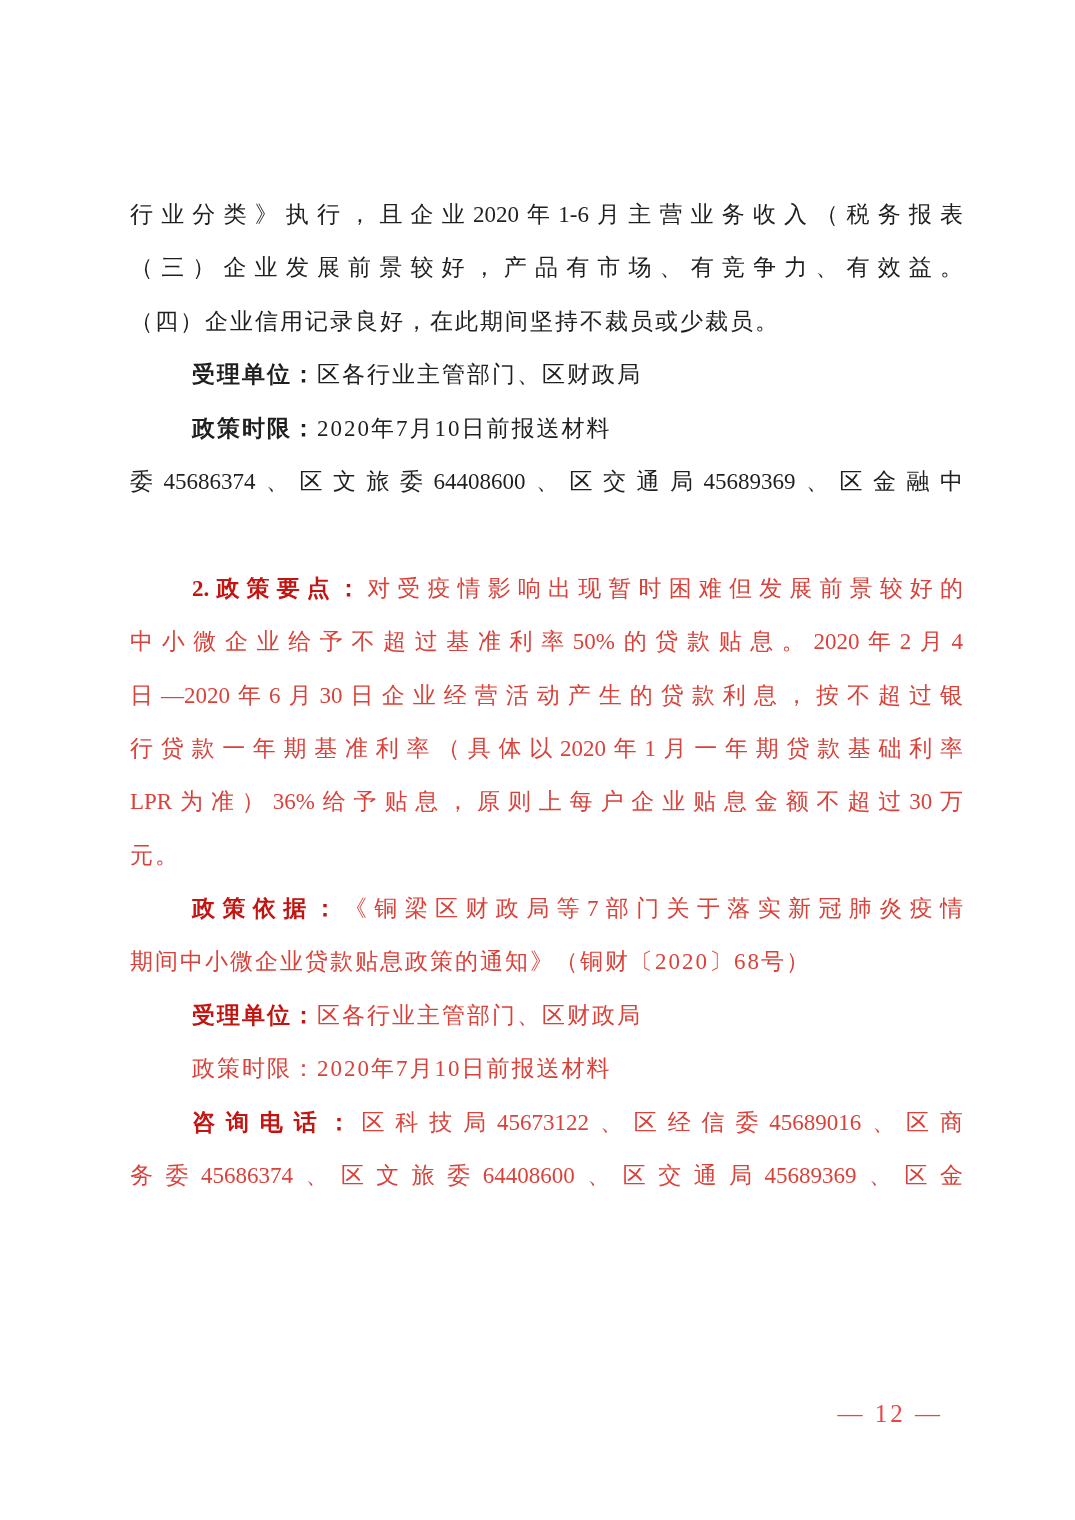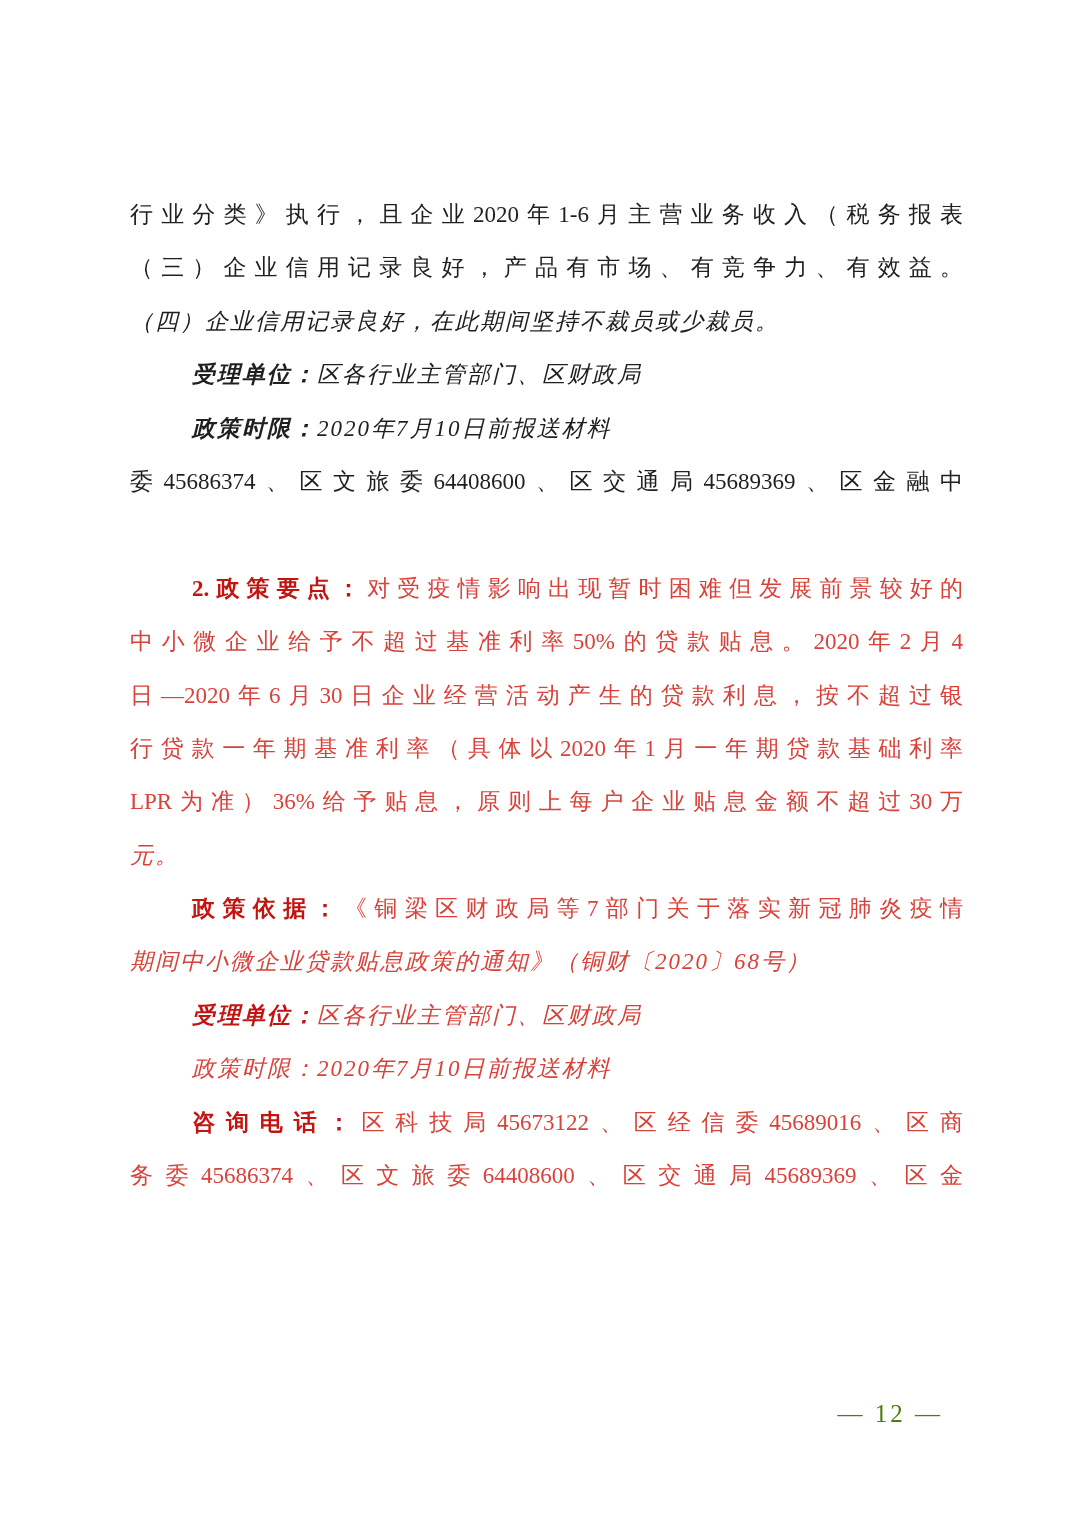--- a/index.html
+++ b/index.html
@@ -21,49 +21,49 @@
     position:absolute;
     left:130px;top:188px;width:833px;
   }
   .line{
     height:53.4px;
     line-height:53.4px;
     font-size:23px;
     letter-spacing:0;
     color:var(--ink);
   }
-  .left{white-space:nowrap;letter-spacing:2px;font-style:italic;}
+  .left{white-space:nowrap;letter-spacing:2px;}
   .just{
     text-align:justify;
     text-align-last:justify;
     overflow:hidden;
   }
   .ind{text-indent:62px;}
   .b{font-weight:bold;}
   .red{color:var(--red);}
   .rb{color:var(--redbold);font-weight:bold;}
   .spacer{height:53.4px;}
   .footer{
     position:absolute;
     top:1400px;right:132px;
     font-size:25px;
     letter-spacing:3px;
-    color:#4d7c0f;
+    color:#ef4444;
     font-family:"Liberation Serif","DejaVu Serif",serif;
   }
 </style>
 </head>
 <body>
 
 <div class="page">
   <div class="content">
 
     <div>
       <div class="line just">行业分类》执行，且企业2020年1-6月主营业务收入（税务报表</div>
-      <div class="line just">（三）企业信用记录良好，产品有市场、有竞争力、有效益。</div>
+      <div class="line just">（三）企业发展前景较好，产品有市场、有竞争力、有效益。</div>
       <div class="line left">（四）企业信用记录良好，在此期间坚持不裁员或少裁员。</div>
       <div class="line left ind">
         <span class="b">受理单位：</span><span>区各行业主管部门、区财政局</span>
       </div>
       <div class="line left ind">
         <span class="b">政策时限：</span><span>2020年7月10日前报送材料</span>
       </div>
       <div class="line just">委45686374、区文旅委64408600、区交通局45689369、区金融中</div>
     </div>
 

